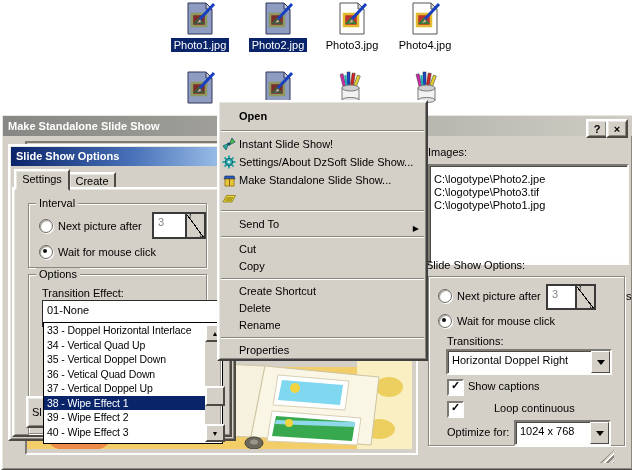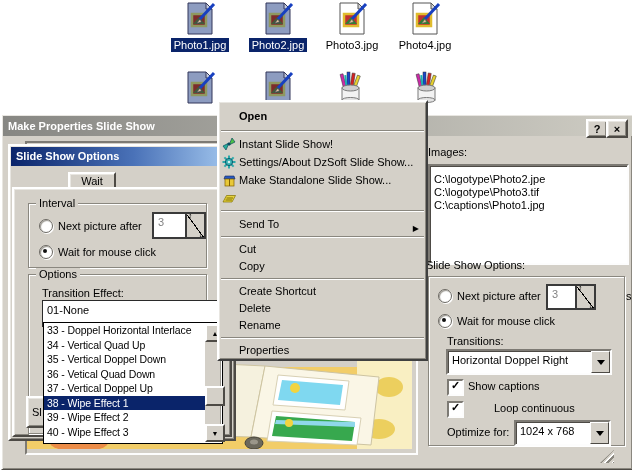--- a/index.html
+++ b/index.html
@@ -167,21 +167,21 @@
       <rect x="22" y="5" width="3" height="14" fill="#e8d22e" stroke="#333" stroke-width="0.5" transform="rotate(20 23 12)"></rect>
       <rect x="12" y="5" width="2" height="15" fill="#18b0b0" transform="rotate(-6 13 12)"></rect>
       <rect x="9" y="18" width="17" height="12" fill="#f2f2f2" stroke="#7a7a7a"></rect>
       <ellipse cx="17.5" cy="18" rx="8.5" ry="3" fill="#cfcfcf" stroke="#7a7a7a"></ellipse>
       <ellipse cx="17.5" cy="30" rx="8.5" ry="2.5" fill="#e4e4e4" stroke="#7a7a7a"></ellipse>
     </svg>
   </div>
 
   <div class="abs raised" style="left:0;top:113px;width:630px;height:354px;"></div>
   <div class="abs tb-inactive" style="left:3px;top:116px;width:624px;height:20px;">
-    <span>Make Properties Slide Show</span>
+    <span>Make Standalone Slide Show</span>
   </div>
   <div class="abs btn" style="left:586px;top:119px;width:18px;height:15px;font-weight:bold;">
     <span>?</span>
   </div>
   <div class="abs btn" style="left:606px;top:119px;width:18px;height:15px;font-weight:bold;">
     <span>×</span>
   </div>
 
   <div class="abs sunkframe" style="left:25px;top:141px;width:389px;height:310px;"></div>
   <div class="abs" style="left:27px;top:353px;width:385px;height:96px;">
@@ -210,21 +210,21 @@
       <circle cx="262" cy="70" r="4" fill="#f2d440"></circle>
       <ellipse cx="227" cy="90" rx="9" ry="6" fill="#6b685c" stroke="#44423a"></ellipse>
       <ellipse cx="227" cy="89" rx="4" ry="2.5" fill="#9a968a"></ellipse>
     </svg>
   </div>
 
   <div class="lbl" style="left:428px;top:146px;">Images:</div>
   <div class="abs sunken" style="left:428px;top:164px;width:197px;height:90px;padding-top:7px;">
     <div class="lbox-item">C:\logotype\Photo2.jpe</div>
     <div class="lbox-item">C:\logotype\Photo3.tif</div>
-    <div class="lbox-item">C:\captions\Photo1.jpg</div>
+    <div class="lbox-item">C:\logotype\Photo1.jpg</div>
   </div>
 
   <div class="lbl" style="left:426px;top:259px;">Slide Show Options:</div>
   <div class="abs etched" style="left:428px;top:276px;width:195px;height:168px;"></div>
 
   <div class="abs radio" style="left:438px;top:289px;"></div>
   <div class="lbl" style="left:457px;top:290px;">Next picture after</div>
   <div class="abs spin" style="left:546px;top:284px;width:46px;height:22px;">
     <div class="sval">3</div>
     <div class="sbtn">
@@ -263,22 +263,25 @@
       </div>
   </div>
 
   <div class="abs grip" style="left:600px;top:450px;width:14px;height:13px;"></div>
 
   <div class="abs raised" style="left:8px;top:144px;width:224px;height:293px;"></div>
   <div class="abs tb-active" style="left:11px;top:147px;width:218px;height:19px;">
     <span>Slide Show Options</span>
   </div>
 
+  <div class="tab" style="left:14px;top:169px;width:52px;height:18px;line-height:17px;z-index:2;">
+    <span>Settings</span>
+  </div>
   <div class="tab" style="left:68px;top:172px;width:44px;height:15px;line-height:14px;">
-    <span>Wait</span>
+    <span>Create</span>
   </div>
   <div class="abs raised" style="left:12px;top:187px;width:216px;height:246px;z-index:1;"></div>
 
   <div class="abs etched" style="left:28px;top:203px;width:177px;height:63px;z-index:2;">
     <span class="legend">Interval</span>
   </div>
   <div class="abs radio" style="left:39px;top:219px;z-index:2;"></div>
   <div class="lbl" style="left:58px;top:220px;z-index:2;">Next picture after</div>
   <div class="abs spin" style="left:152px;top:212px;width:50px;height:23px;z-index:2;">
     <div class="sval">3</div>

